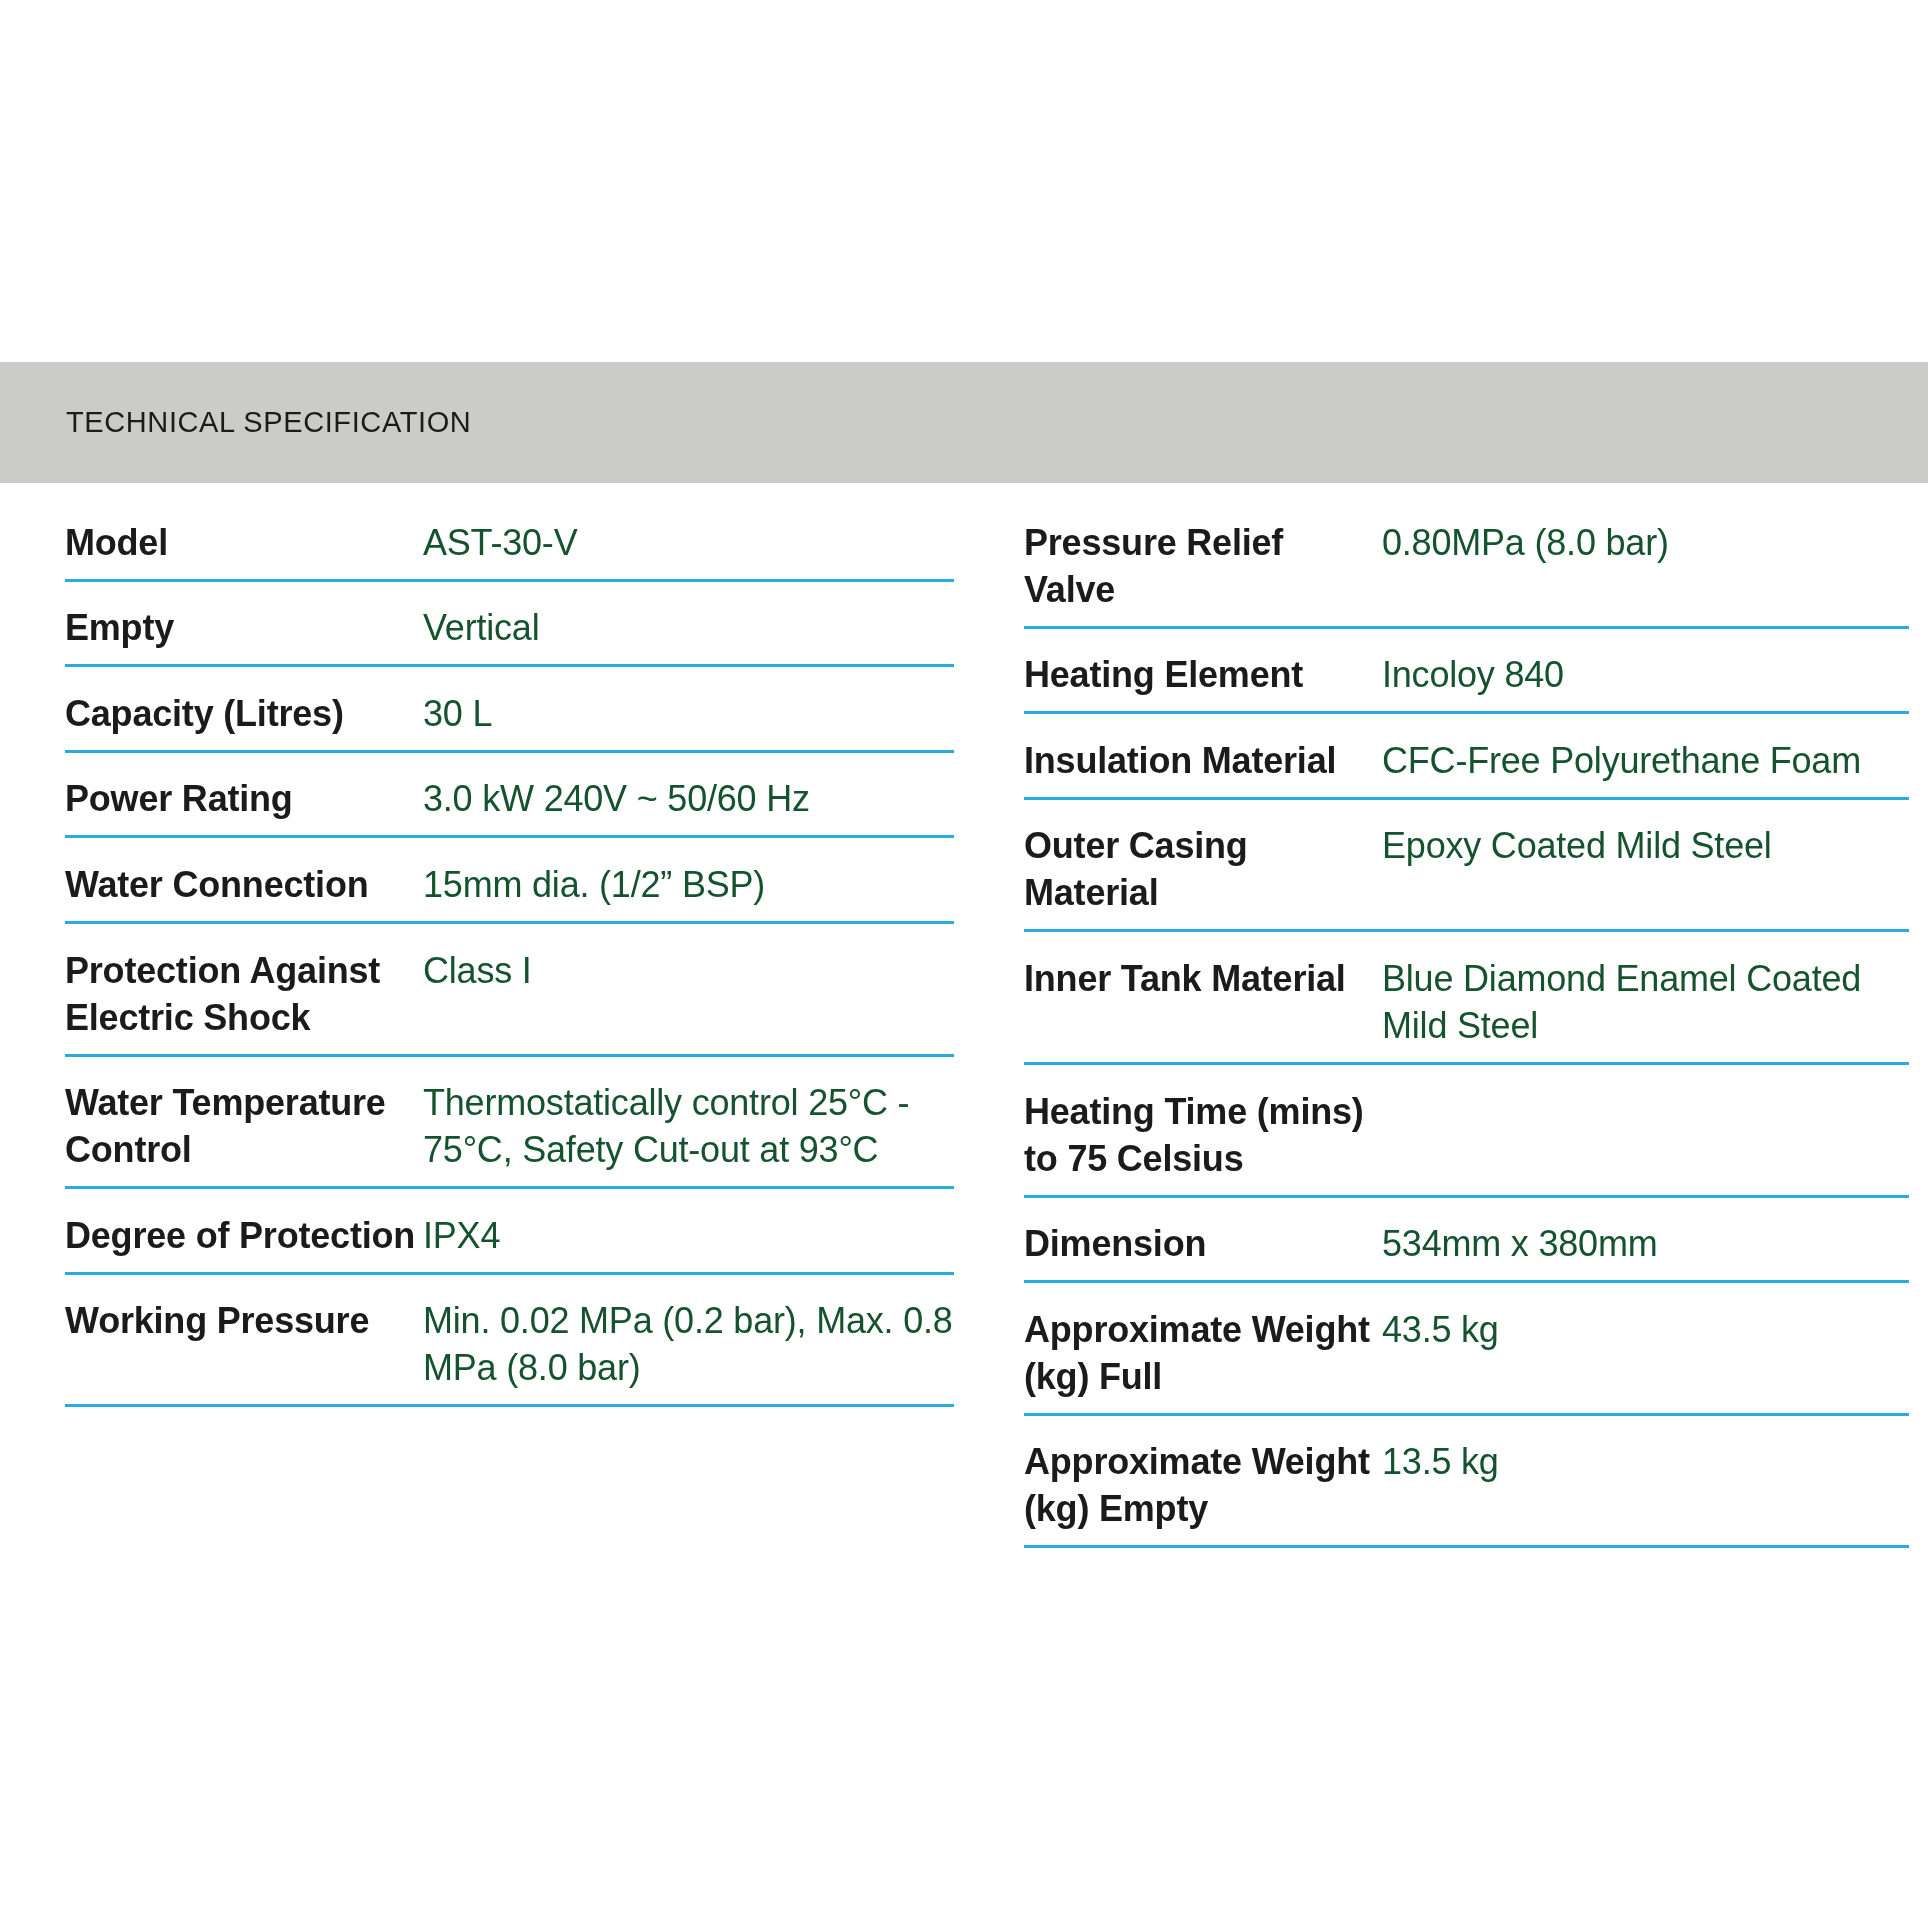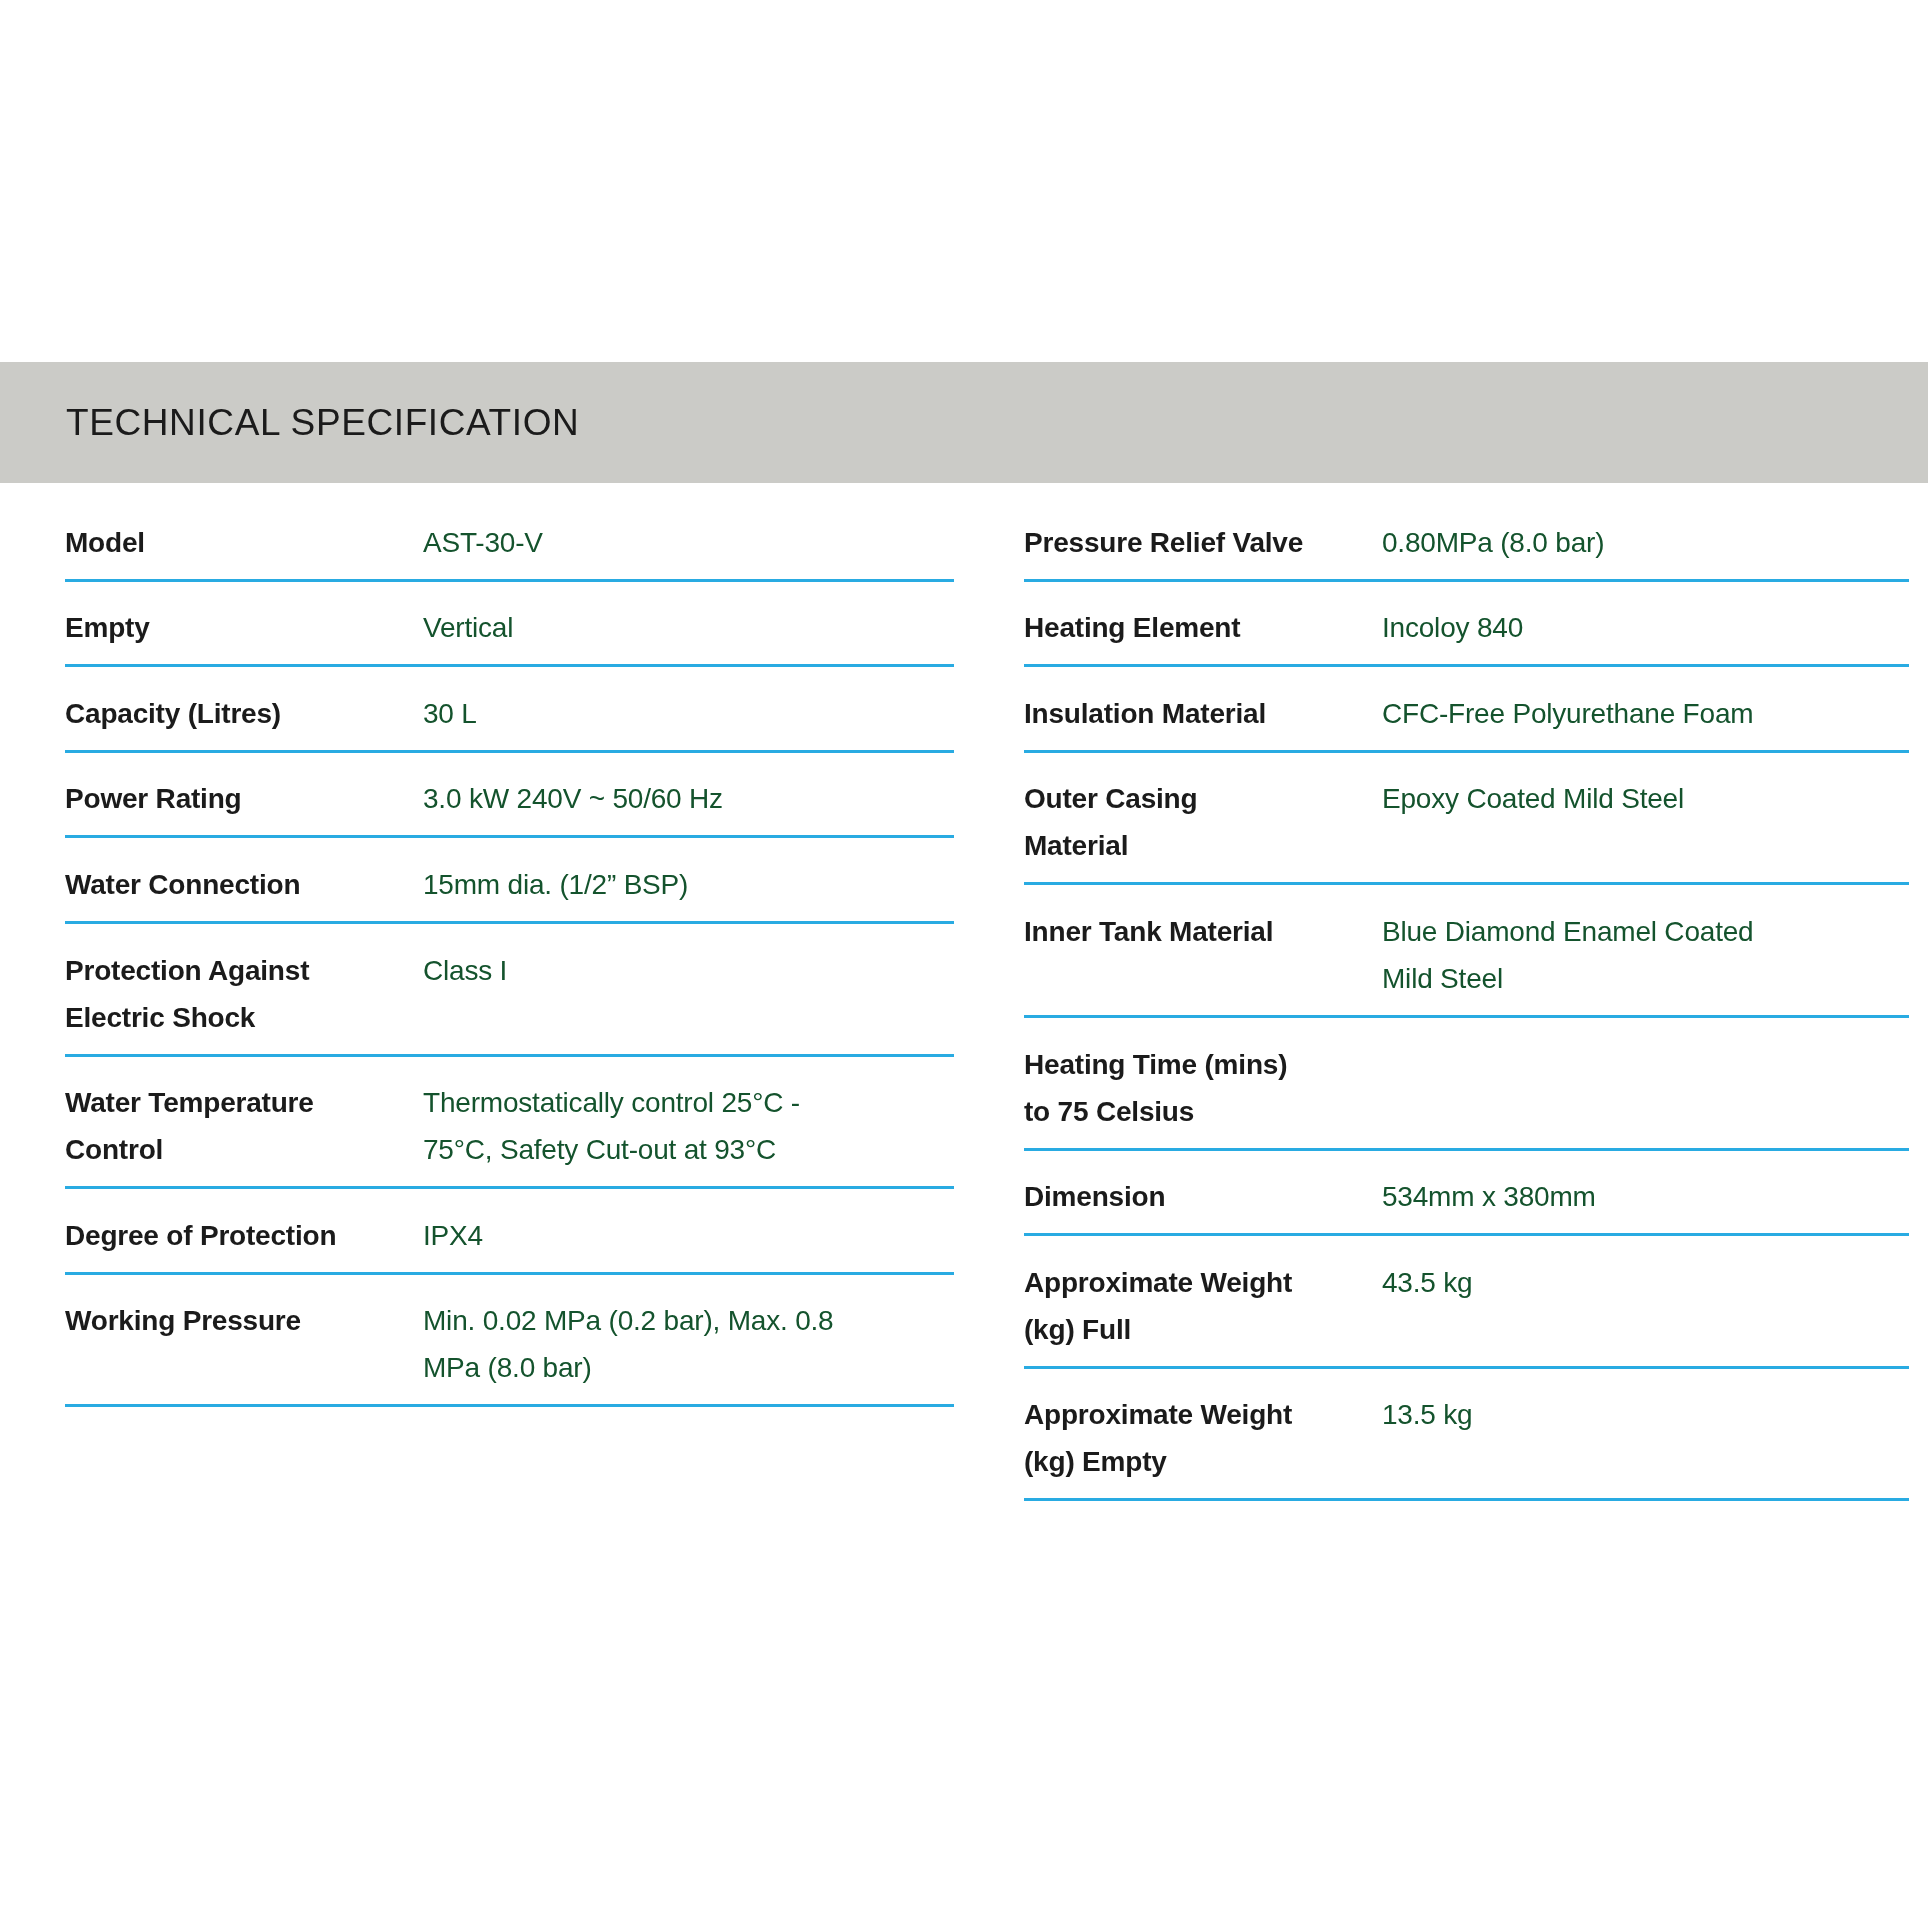--- a/index.html
+++ b/index.html
@@ -19,21 +19,21 @@
     top: 362px;
     left: 0;
     width: 1928px;
     height: 121px;
     background: var(--band, #cbcbc7);
     display: flex;
     align-items: center;
   }
   .band .title {
     margin-left: 66px;
-    font-size: 37px;
+    font-size: 29px;
     letter-spacing: 0.6px;
     color: #1b1b1b;
     font-weight: 400;
   }
   .spec-table {
     position: absolute;
     top: 483px;
     left: 65px;
     width: 1844px;
     padding-top: 13px;
@@ -54,21 +54,21 @@
     width: 358px;
     font-weight: 700;
     color: #1b1b1b;
   }
   .spec-row .value {
     flex: 1 1 auto;
     color: #14532d;
   }
   .spec-row .label,
   .spec-row .value {
-    font-size: 28px;
+    font-size: 36px;
     line-height: 47px;
     letter-spacing: -0.2px;
     white-space: pre-line;
   }
 </style>
 </head>
 <body>
 
 <div class="band">
   <div class="title">TECHNICAL SPECIFICATION</div>

